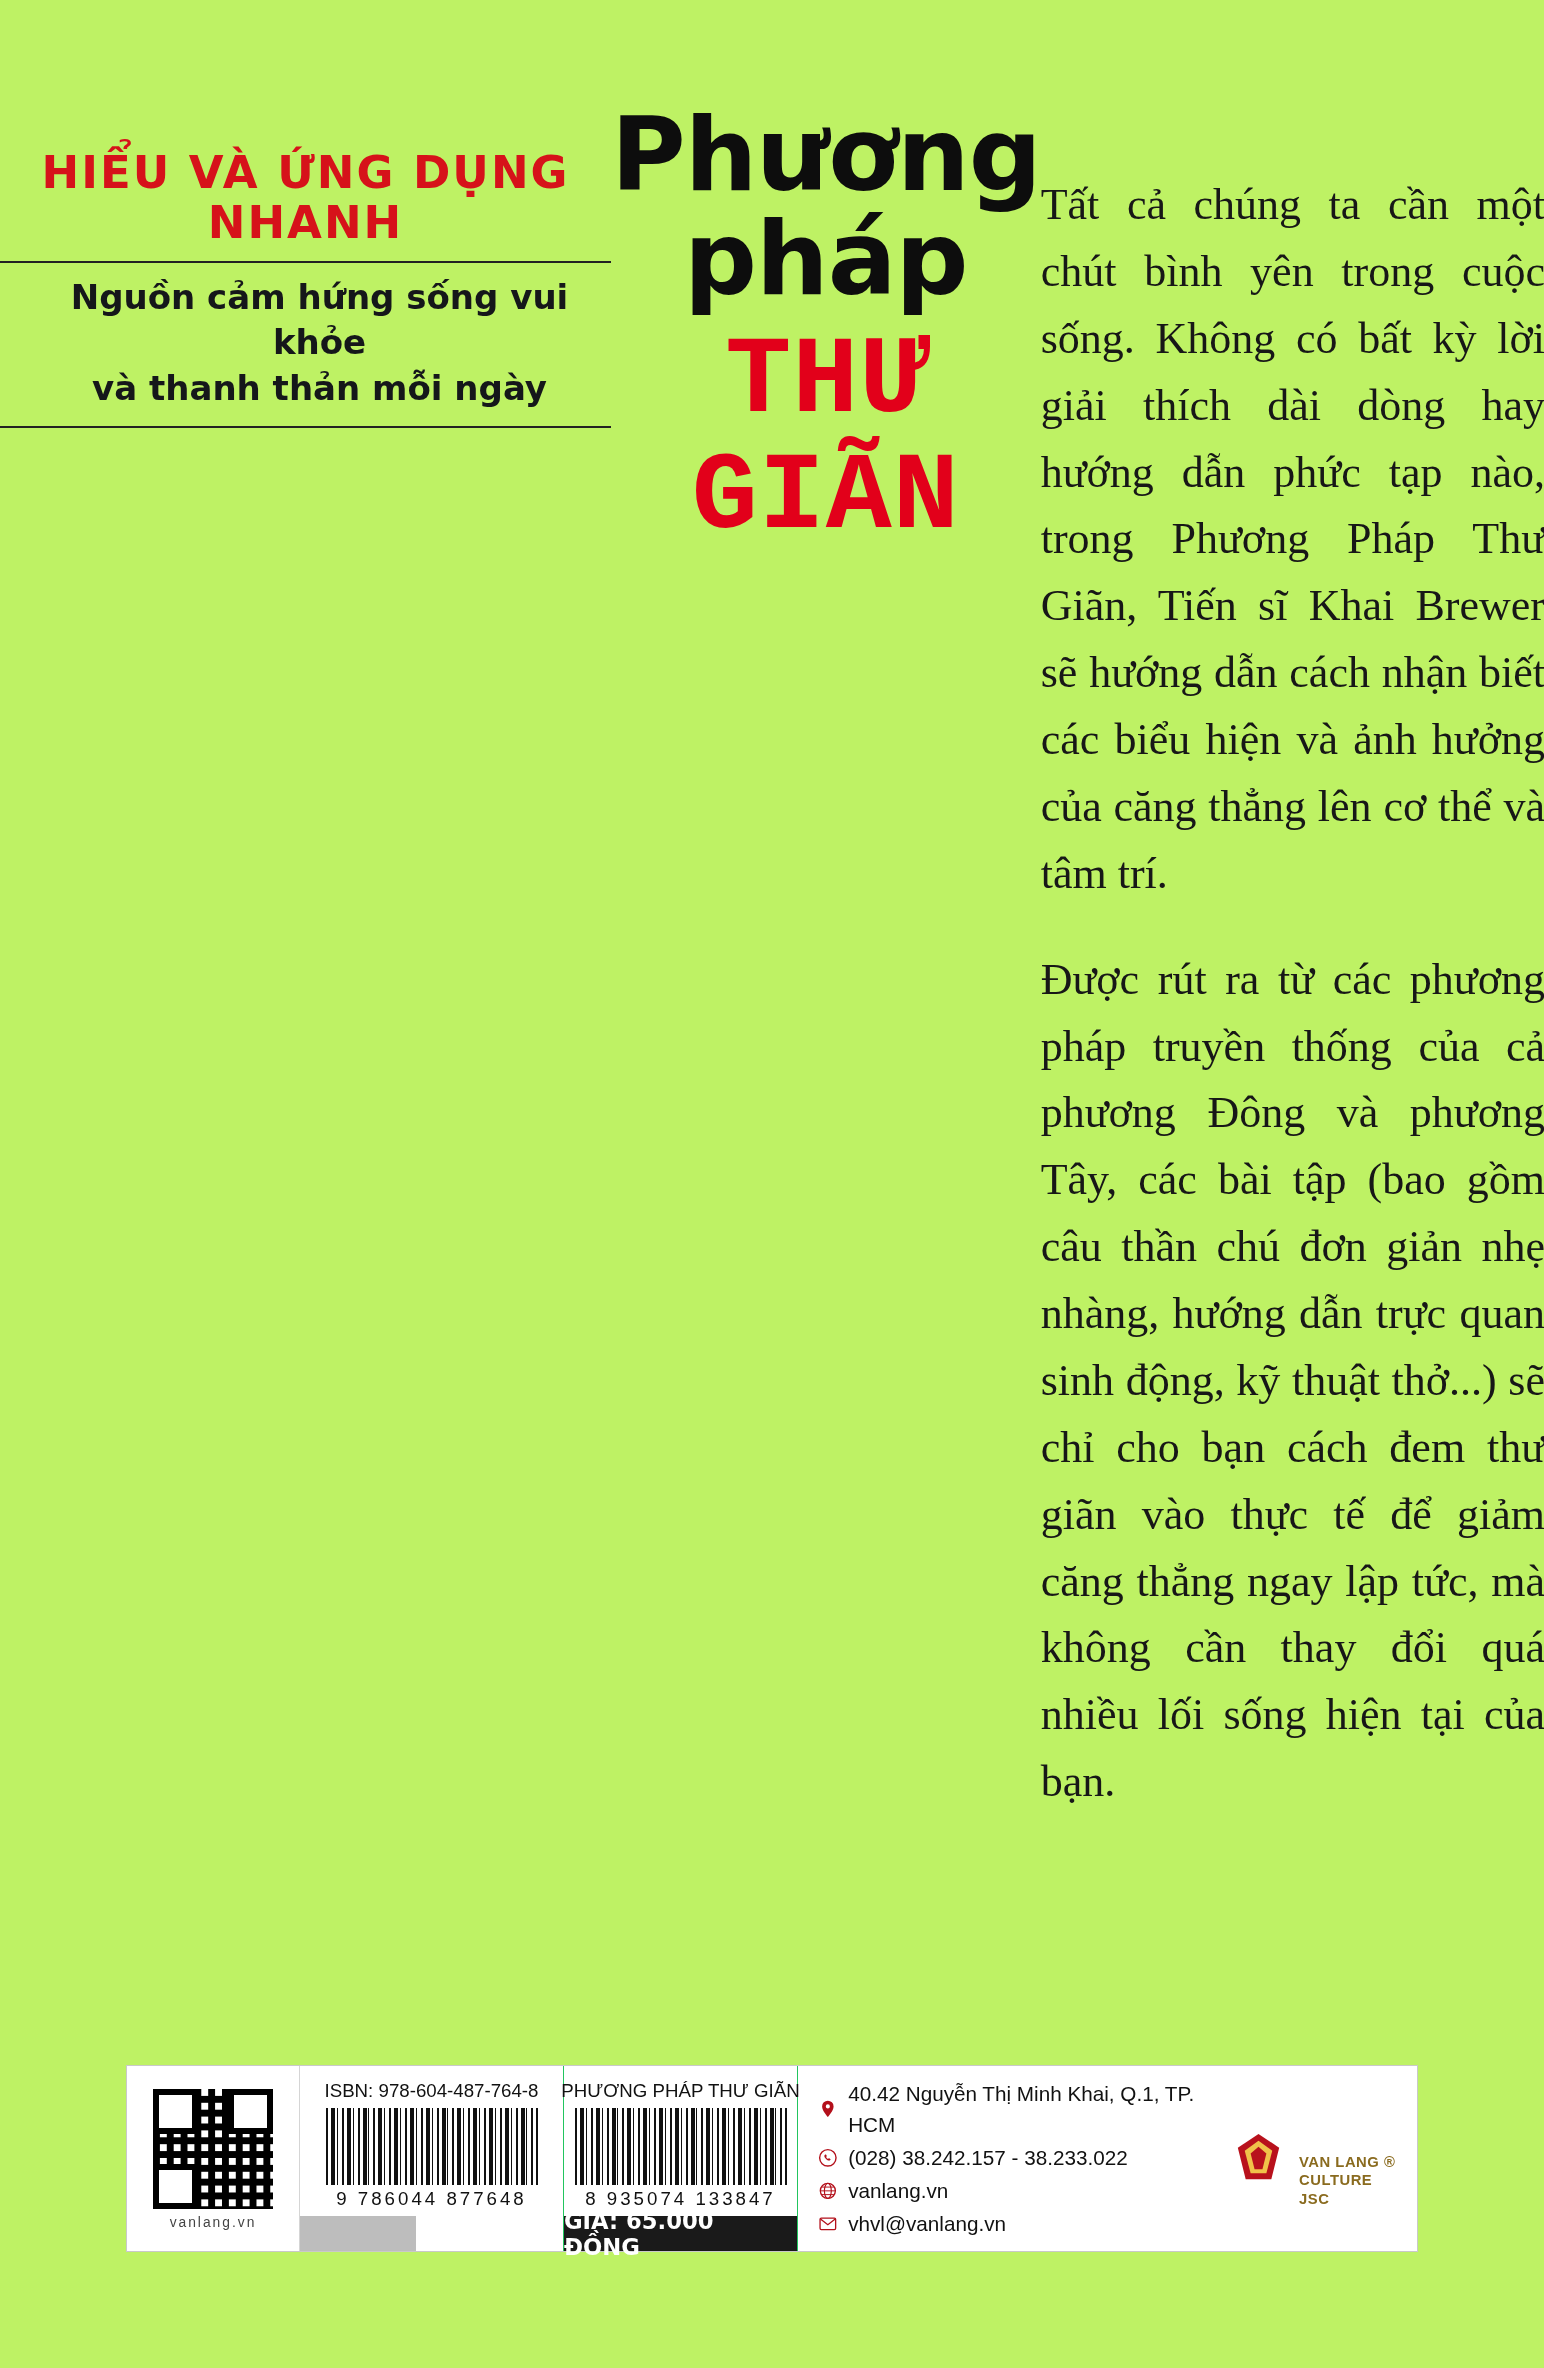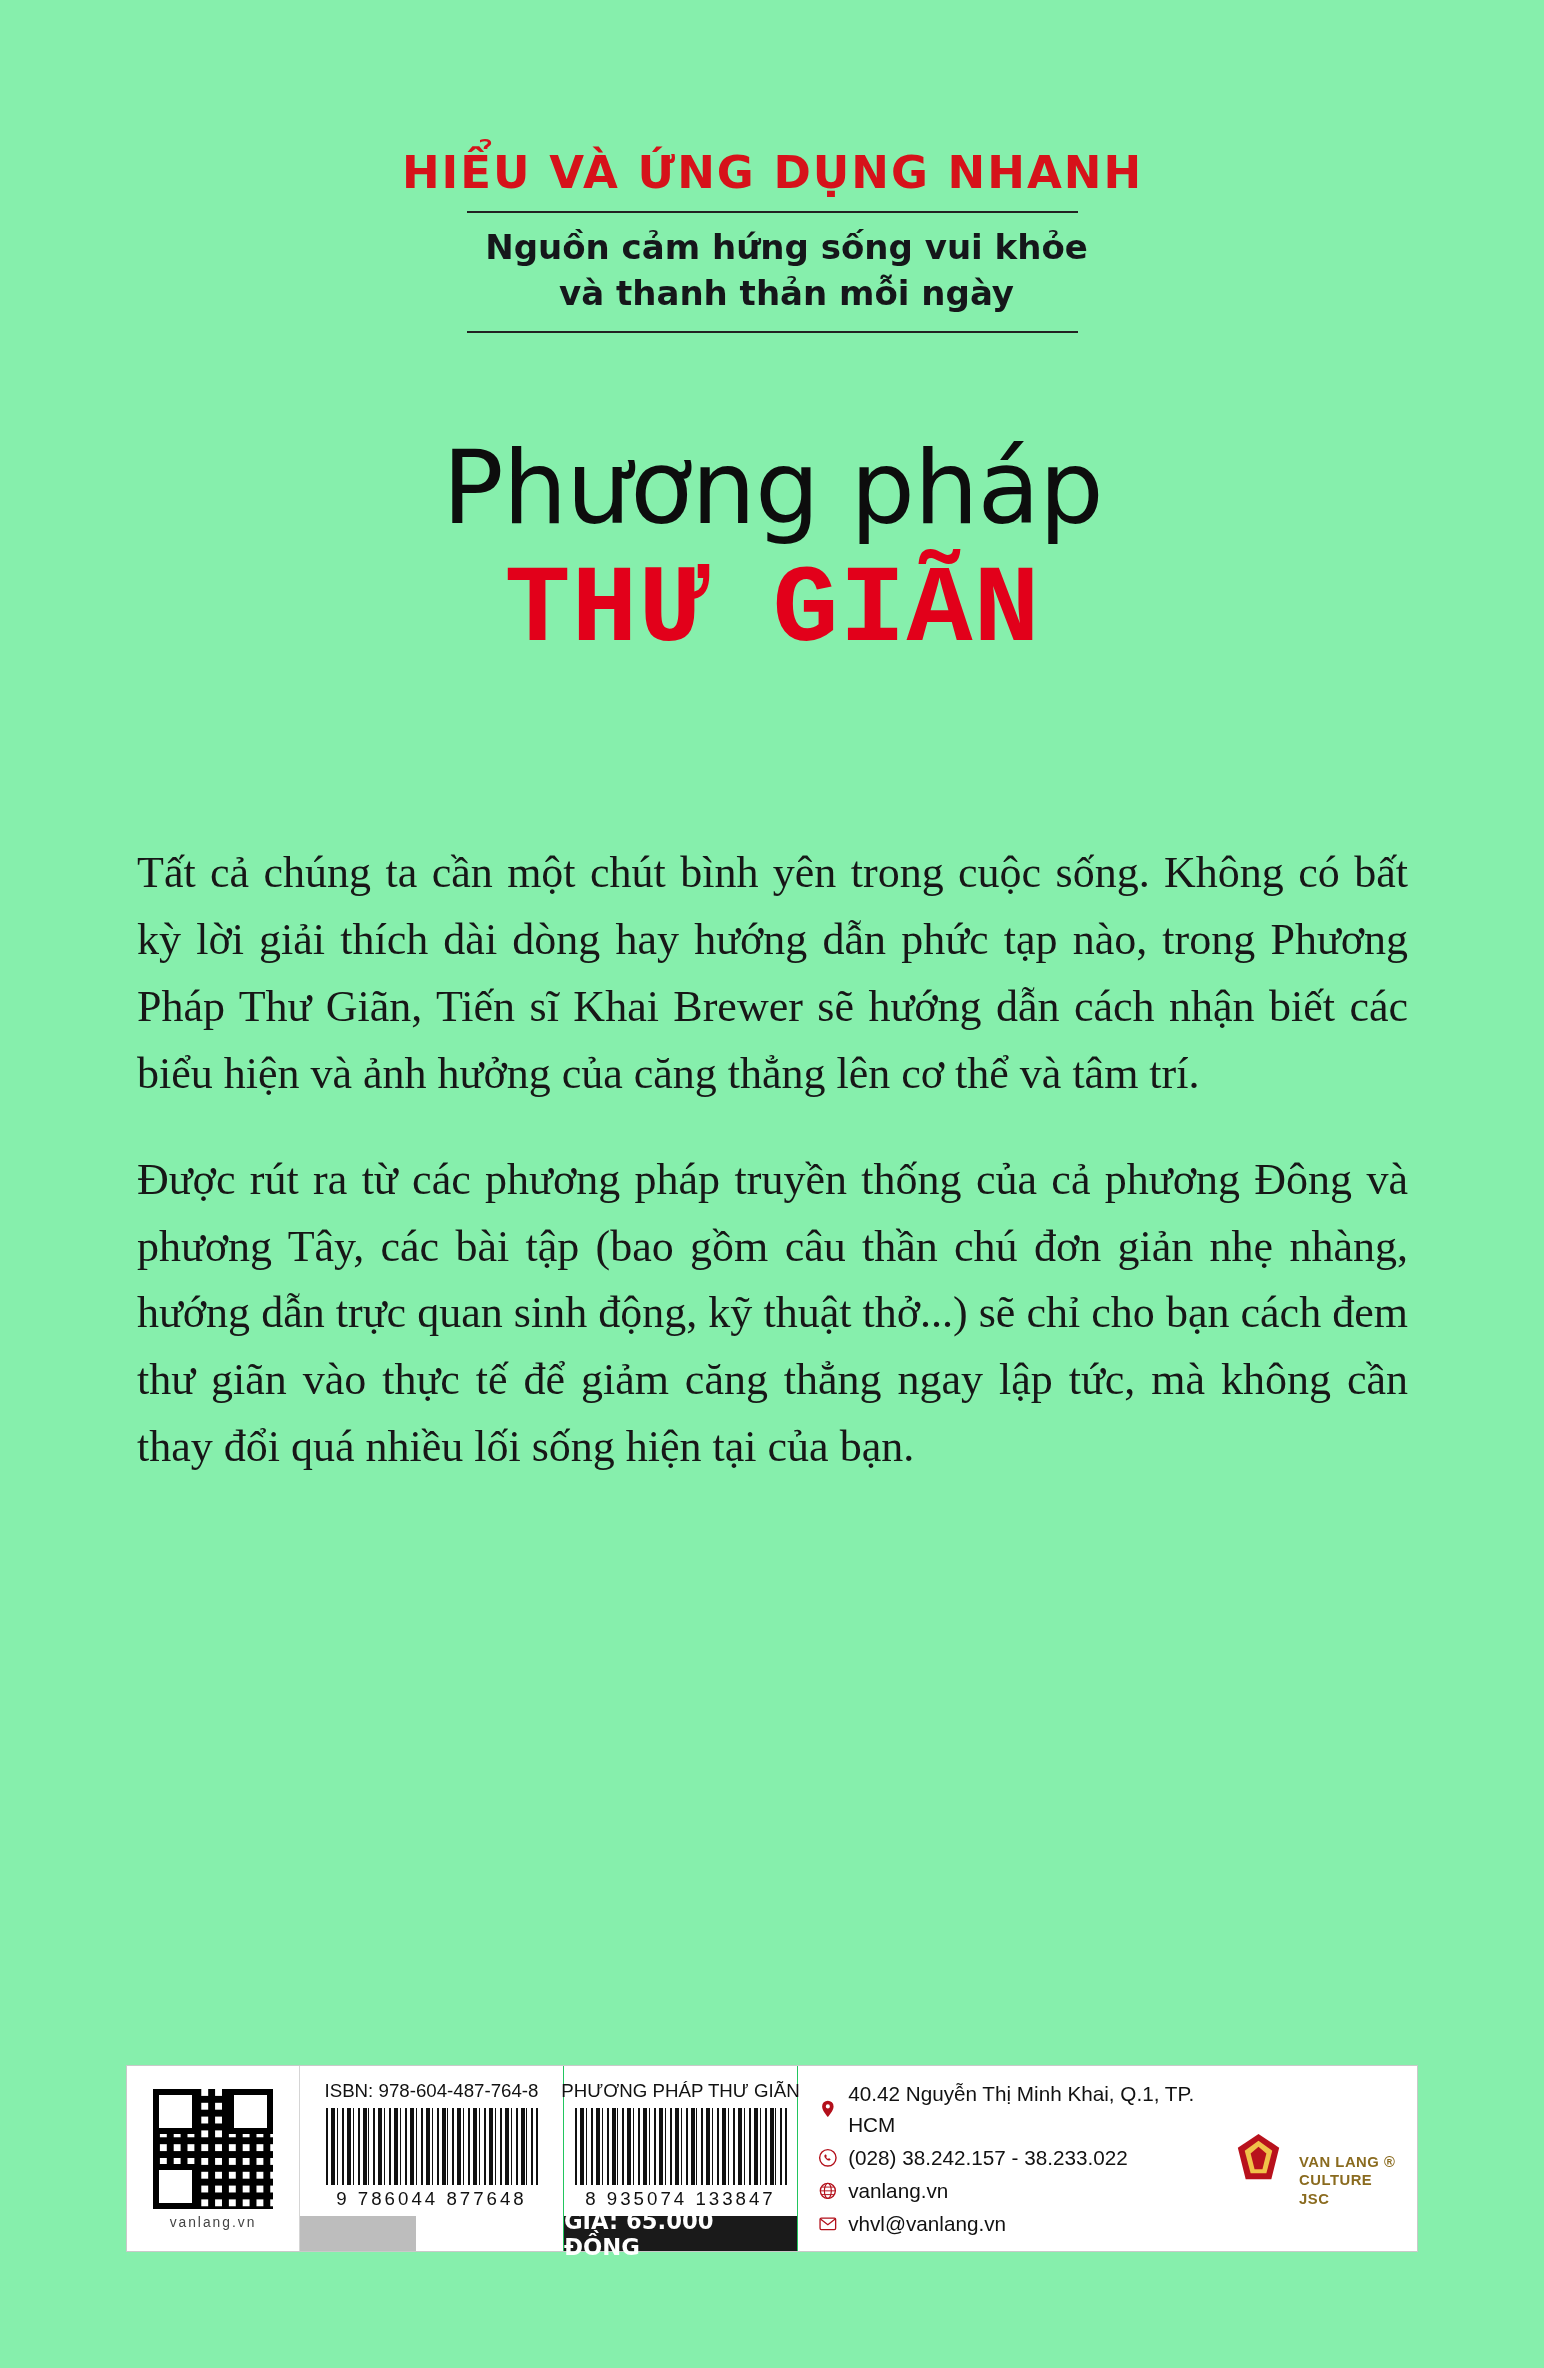--- a/index.html
+++ b/index.html
@@ -11,23 +11,23 @@
     width: 1545px;
     height: 2368px;
     font-family: "Liberation Sans", sans-serif;
     color: #1a1a1a;
     position: relative;
     overflow: hidden;
   }
   .page {
     position: absolute;
     inset: 0;
-    background: #86efac;
-    display: flex;
-    flex-direction: column;
+    background: #bef264;
+    display: flex;
+    flex-direction: row;
     padding: 0;
   }
 
   
   .header {
     margin-top: 148px;
     text-align: center;
   }
   .kicker {
     font-family: "DejaVu Sans", sans-serif;
@@ -58,21 +58,21 @@
     margin: 13.8px auto 0 auto;
   }
 
   
   .title-wrap {
     text-align: center;
     margin-top: 103px;
   }
   .title-main {
     font-family: "DejaVu Sans", sans-serif;
-    font-weight: normal;
+    font-weight: bold;
     font-size: 102px;
     color: #0d0d0d;
     line-height: 1.02;
     letter-spacing: -1px;
   }
   .title-accent {
     font-family: Liberation Mono, monospace;
     font-weight: bold;
     font-size: 110px;
     color: #e2001a;

